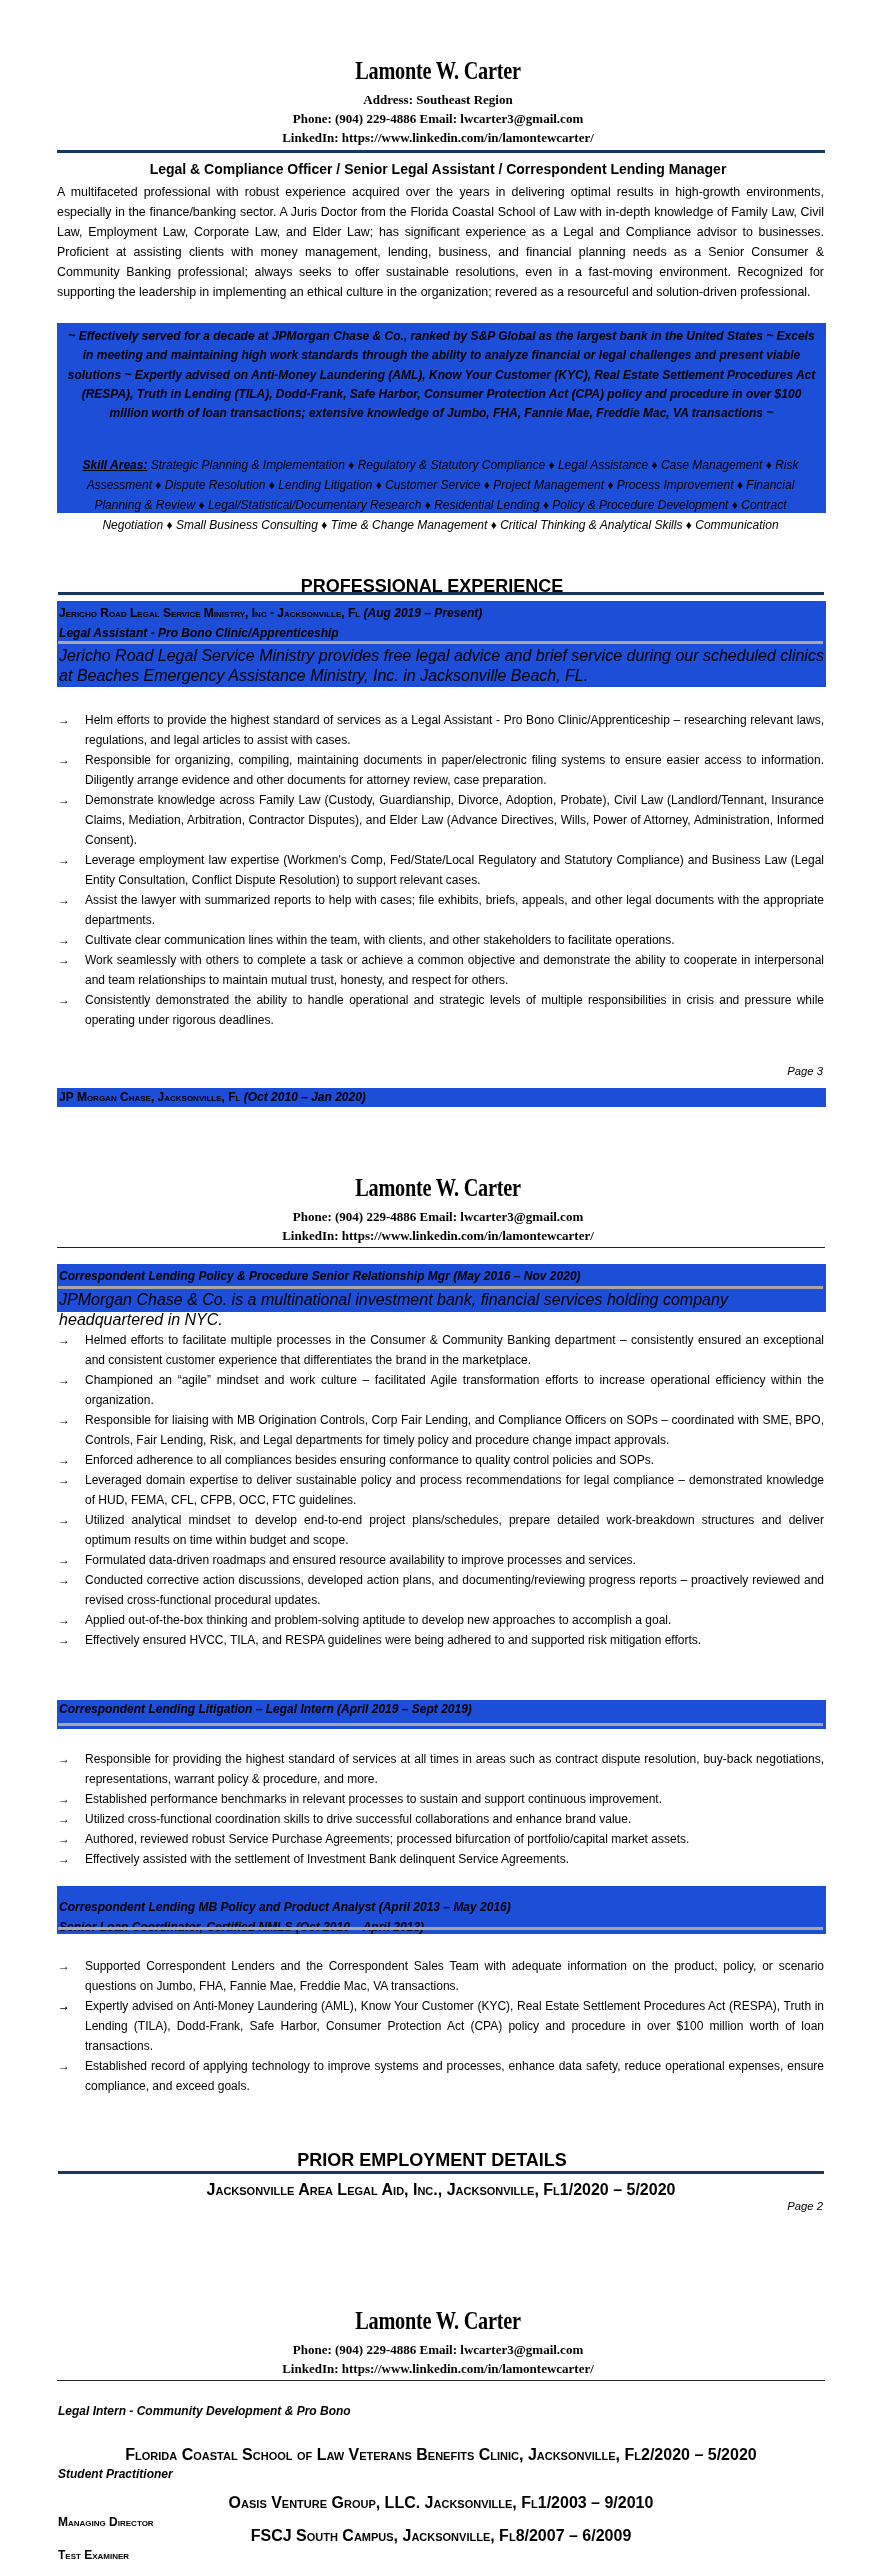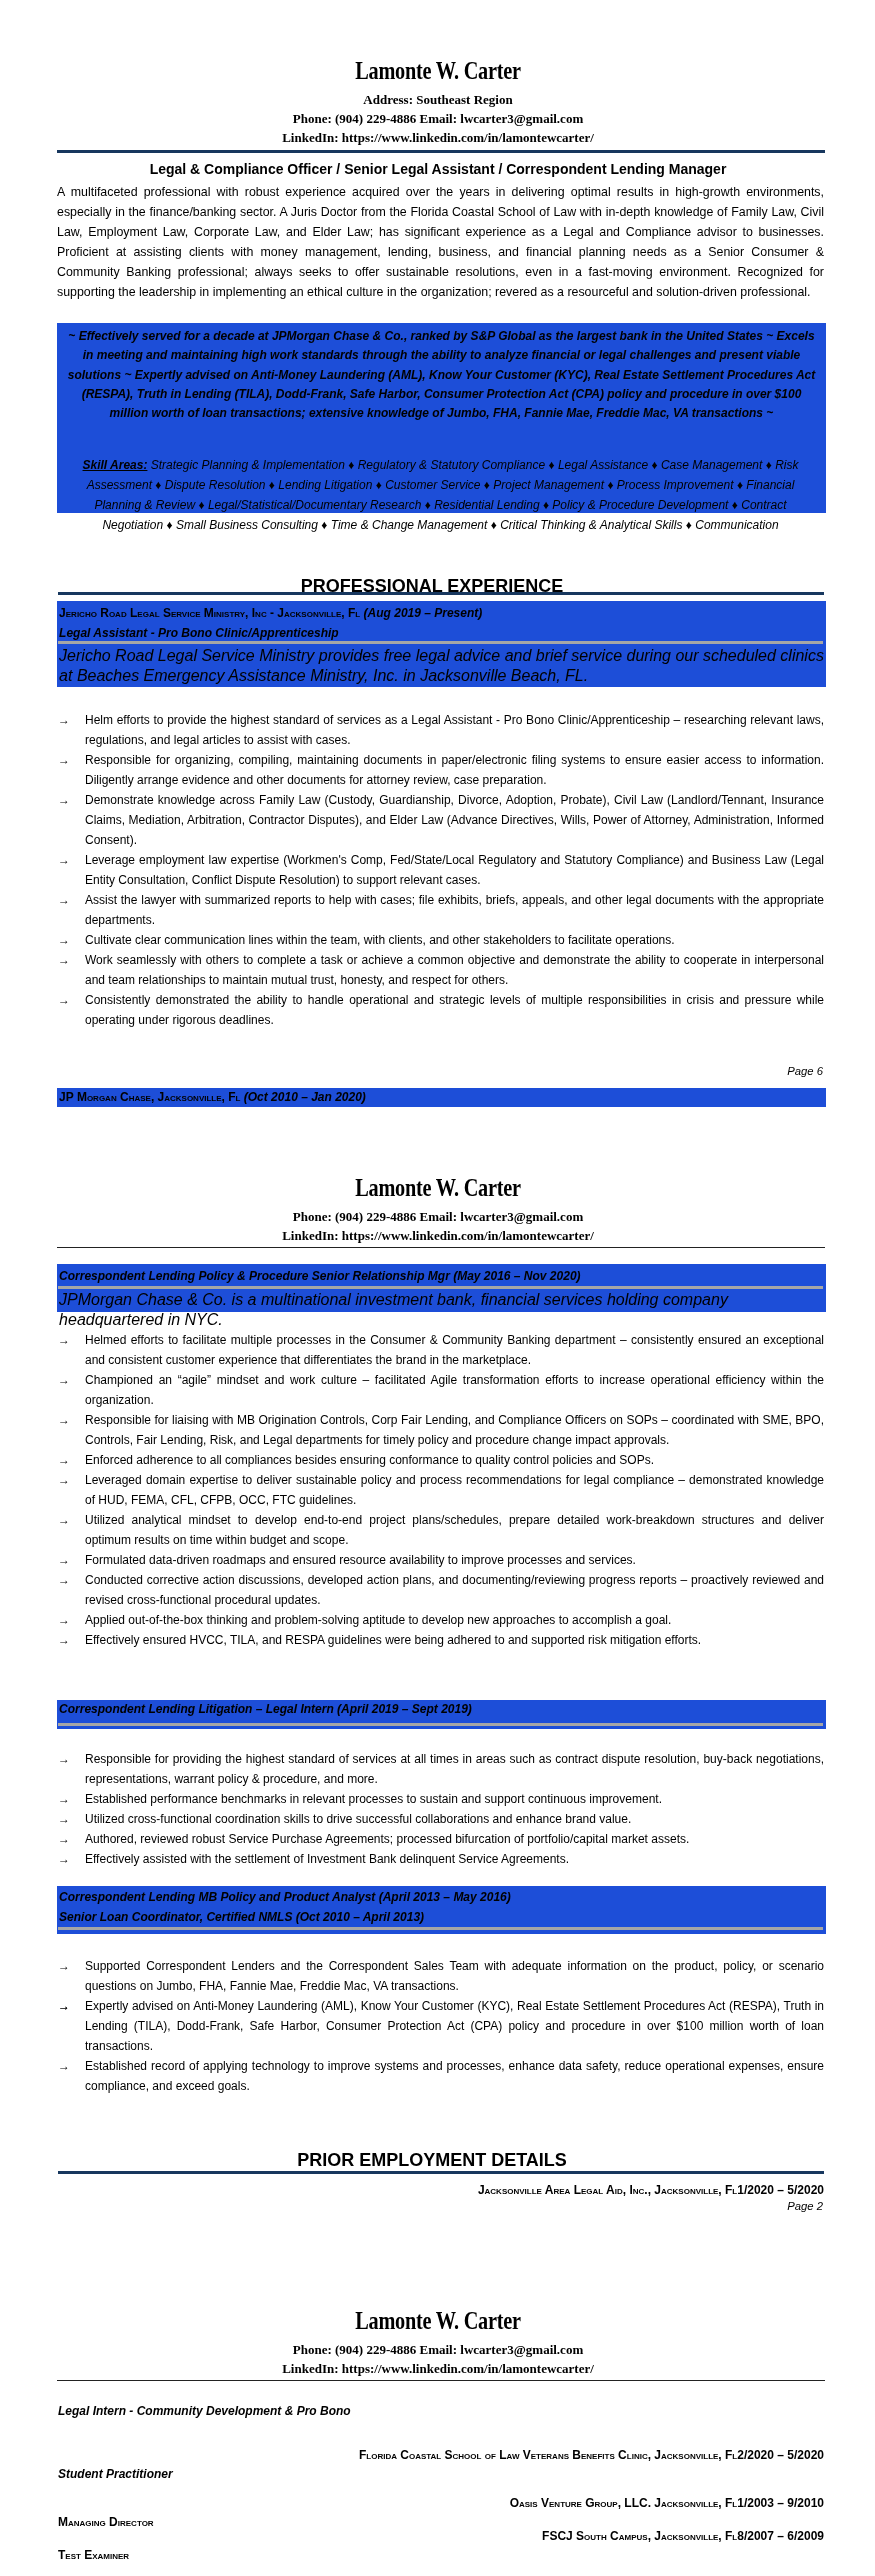--- a/index.html
+++ b/index.html
@@ -21,21 +21,21 @@
   .section-head { left: 0; width: 864px; text-align: center; font-weight: bold; font-size: 18px; }
   .job-box { left: 57px; width: 769px; box-sizing: border-box; padding: 0 2.1px; }
   .job-line { font-size: 12px; line-height: 19.6px; font-weight: bold; }
   .sc { font-variant: small-caps; }
   .it { font-style: italic; }
   .desc { font-style: italic; font-size: 16px; line-height: 19.6px; }
   ul.bullets { list-style: none; margin: 0; padding: 0; left: 58px; width: 766px; }
   ul.bullets li { position: relative; padding-left: 27px; font-size: 12px; line-height: 20px; text-align: justify; margin-bottom: 0; }
   ul.bullets li .arrow { position: absolute; left: 0; top: 0; }
   .page-num { right: 53px; font-style: italic; font-size: 11.3px; }
-  .row { left: 58px; width: 766px; display: flex; justify-content: flex-end; font-weight: bold; font-size: 12px; line-height: 18.5px; }
+  .row { left: 58px; width: 766px; display: flex; justify-content: center; font-weight: bold; font-size: 16px; line-height: 18.5px; }
   .row .sc-name { font-variant: small-caps; }
   .sub { left: 58px; font-weight: bold; font-size: 12px; line-height: 18.5px; }
 </style>
 </head>
 <body>
 
 <div class="abs name" style="top:56px;">Lamonte W. Carter</div>
 <div class="abs contact" style="top:90px;">
   <div>Address: Southeast Region</div>
   <div>Phone: (904) 229-4886 Email: lwcarter3@gmail.com</div>
@@ -70,21 +70,21 @@
     <li><span class="arrow">→</span><span>Assist the lawyer with summarized reports to help with cases; file exhibits, briefs, appeals, and other legal documents with the appropriate departments.</span></li>
     <li><span class="arrow">→</span><span>Cultivate clear communication lines within the team, with clients, and other stakeholders to facilitate operations.</span></li>
     <li><span class="arrow">→</span><span>Work seamlessly with others to complete a task or achieve a common objective and demonstrate the ability to cooperate in interpersonal and team relationships to maintain mutual trust, honesty, and respect for others.</span></li>
     <li><span class="arrow">→</span><span>Consistently demonstrated the ability to handle operational and strategic levels of multiple responsibilities in crisis and pressure while operating under rigorous deadlines.</span></li>
   </ul>
 
 <div class="abs job-box shade" style="top:1088px; height:19px;">
   <div class="job-line"><span class="sc">JP Morgan Chase, Jacksonville, Fl</span><span class="it"> (Oct 2010 – Jan 2020)</span></div>
 </div>
 
-<div class="abs page-num" style="top:1065px;">Page 6</div>
+<div class="abs page-num" style="top:1065px;">Page 3</div>
 
 <div class="abs name" style="top:1173px;">Lamonte W. Carter</div>
 <div class="abs contact" style="top:1207px;">
   <div>Phone: (904) 229-4886 Email: lwcarter3@gmail.com</div>
   <div>LinkedIn: https://www.linkedin.com/in/lamontewcarter/</div>
 </div>
 <div class="abs rule-black" style="top:1247px;"></div>
 
 <div class="abs job-box shade" style="top:1264px; height:26px;">
   <div class="job-line it" style="padding-top:3.1px;">Correspondent Lending Policy &amp; Procedure Senior Relationship Mgr (May 2016 – Nov 2020)</div>
@@ -112,21 +112,21 @@
 
 <ul class="abs bullets" id="litigation-bullets" style="top:1749px;">
     <li><span class="arrow">→</span><span>Responsible for providing the highest standard of services at all times in areas such as contract dispute resolution, buy-back negotiations, representations, warrant policy &amp; procedure, and more.</span></li>
     <li><span class="arrow">→</span><span>Established performance benchmarks in relevant processes to sustain and support continuous improvement.</span></li>
     <li><span class="arrow">→</span><span>Utilized cross-functional coordination skills to drive successful collaborations and enhance brand value.</span></li>
     <li><span class="arrow">→</span><span>Authored, reviewed robust Service Purchase Agreements; processed bifurcation of portfolio/capital market assets.</span></li>
     <li><span class="arrow">→</span><span>Effectively assisted with the settlement of Investment Bank delinquent Service Agreements.</span></li>
   </ul>
 
 <div class="abs job-box shade" style="top:1886px; height:48px;">
-  <div class="job-line it" style="padding-top:2px;">Correspondent Lending MB Policy and Product Analyst (April 2013 – May 2016)</div>
+  <div class="job-line it" style="padding-top:12px;">Correspondent Lending MB Policy and Product Analyst (April 2013 – May 2016)</div>
   <div class="job-line it">Senior Loan Coordinator, Certified NMLS (Oct 2010 – April 2013)</div>
 </div>
 <div class="abs rule-gray" style="top:1927px;"></div>
 
 <ul class="abs bullets" id="analyst-bullets" style="top:1956px;">
     <li><span class="arrow">→</span><span>Supported Correspondent Lenders and the Correspondent Sales Team with adequate information on the product, policy, or scenario questions on Jumbo, FHA, Fannie Mae, Freddie Mac, VA transactions.</span></li>
     <li><span class="arrow">→</span></li>
     <li><span class="arrow">→</span><span>Expertly advised on Anti-Money Laundering (AML), Know Your Customer (KYC), Real Estate Settlement Procedures Act (RESPA), Truth in Lending (TILA), Dodd-Frank, Safe Harbor, Consumer Protection Act (CPA) policy and procedure in over $100 million worth of loan transactions.</span></li>
     <li><span class="arrow">→</span><span>Established record of applying technology to improve systems and processes, enhance data safety, reduce operational expenses, ensure compliance, and exceed goals.</span></li>
   </ul>

